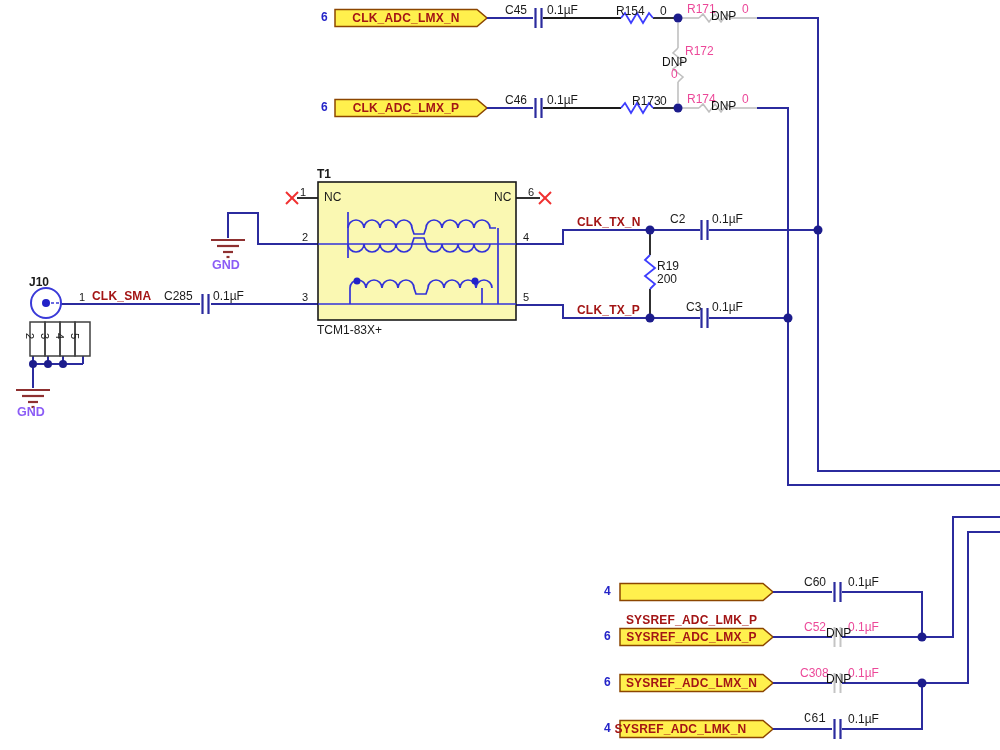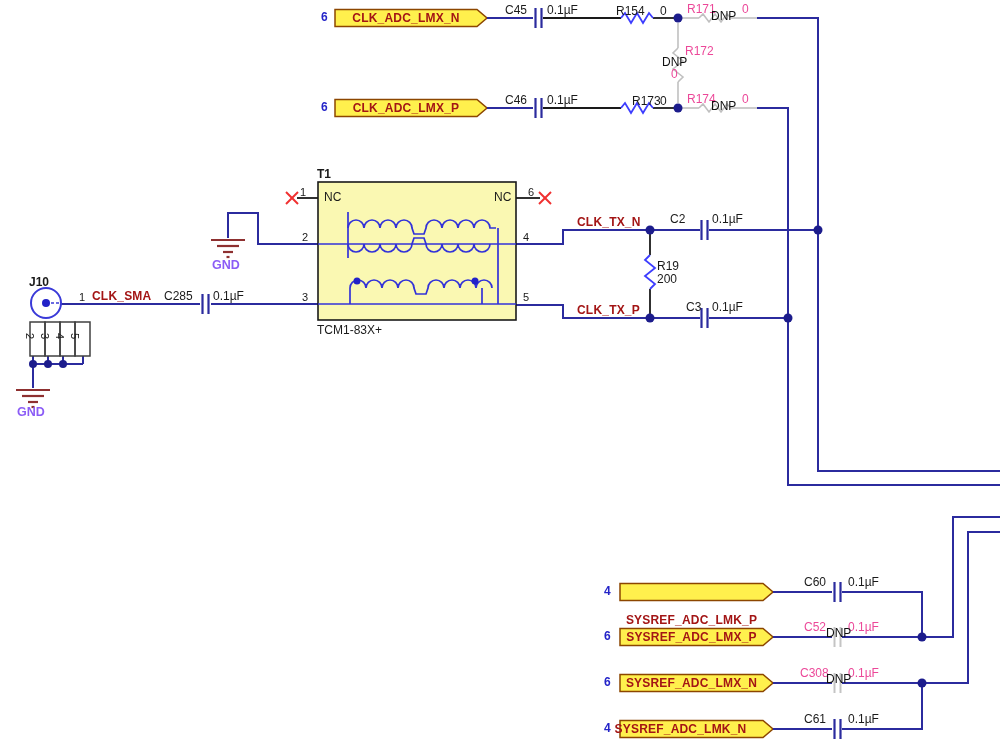--- a/index.html
+++ b/index.html
@@ -291,16 +291,16 @@
 <span class="lbl dnp" style="left:826px;top:627px;">DNP</span>
 
 <span class="lbl page" style="left:604px;top:676px;">6</span>
 <span class="flagtxt wide" style="left:620px;top:676px;">SYSREF_ADC_LMX_N</span>
 <span class="lbl gray" style="left:800px;top:667px;">C308</span>
 <span class="lbl gray" style="left:848px;top:667px;">0.1µF</span>
 <span class="lbl dnp" style="left:826px;top:673px;">DNP</span>
 
 <span class="lbl page" style="left:604px;top:722px;">4</span>
 <span class="flagtxt wide" style="left:609px;top:722px;">SYSREF_ADC_LMK_N</span>
-<span class="lbl" style="left:804px;top:713px;">C61</span>
+<span class="lbl" style="left:804px;top:713px;font-family:Liberation Mono, monospace;">C61</span>
 <span class="lbl" style="left:848px;top:713px;">0.1µF</span>
 
 </div>
 
 </body></html>

